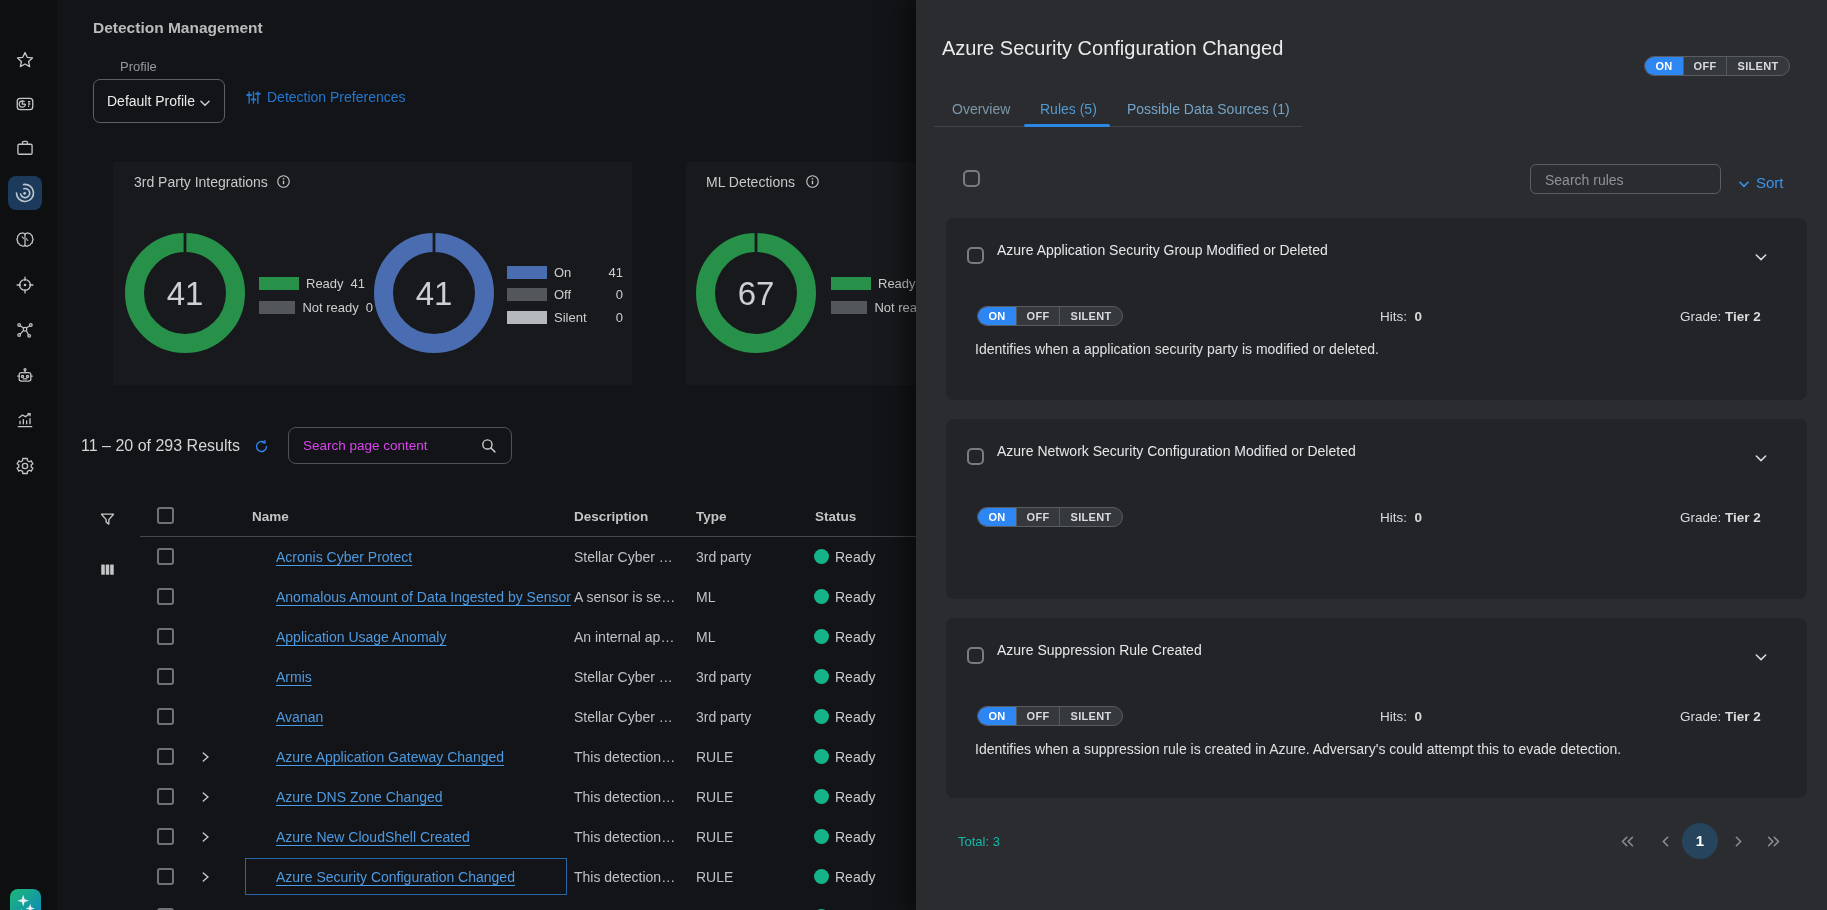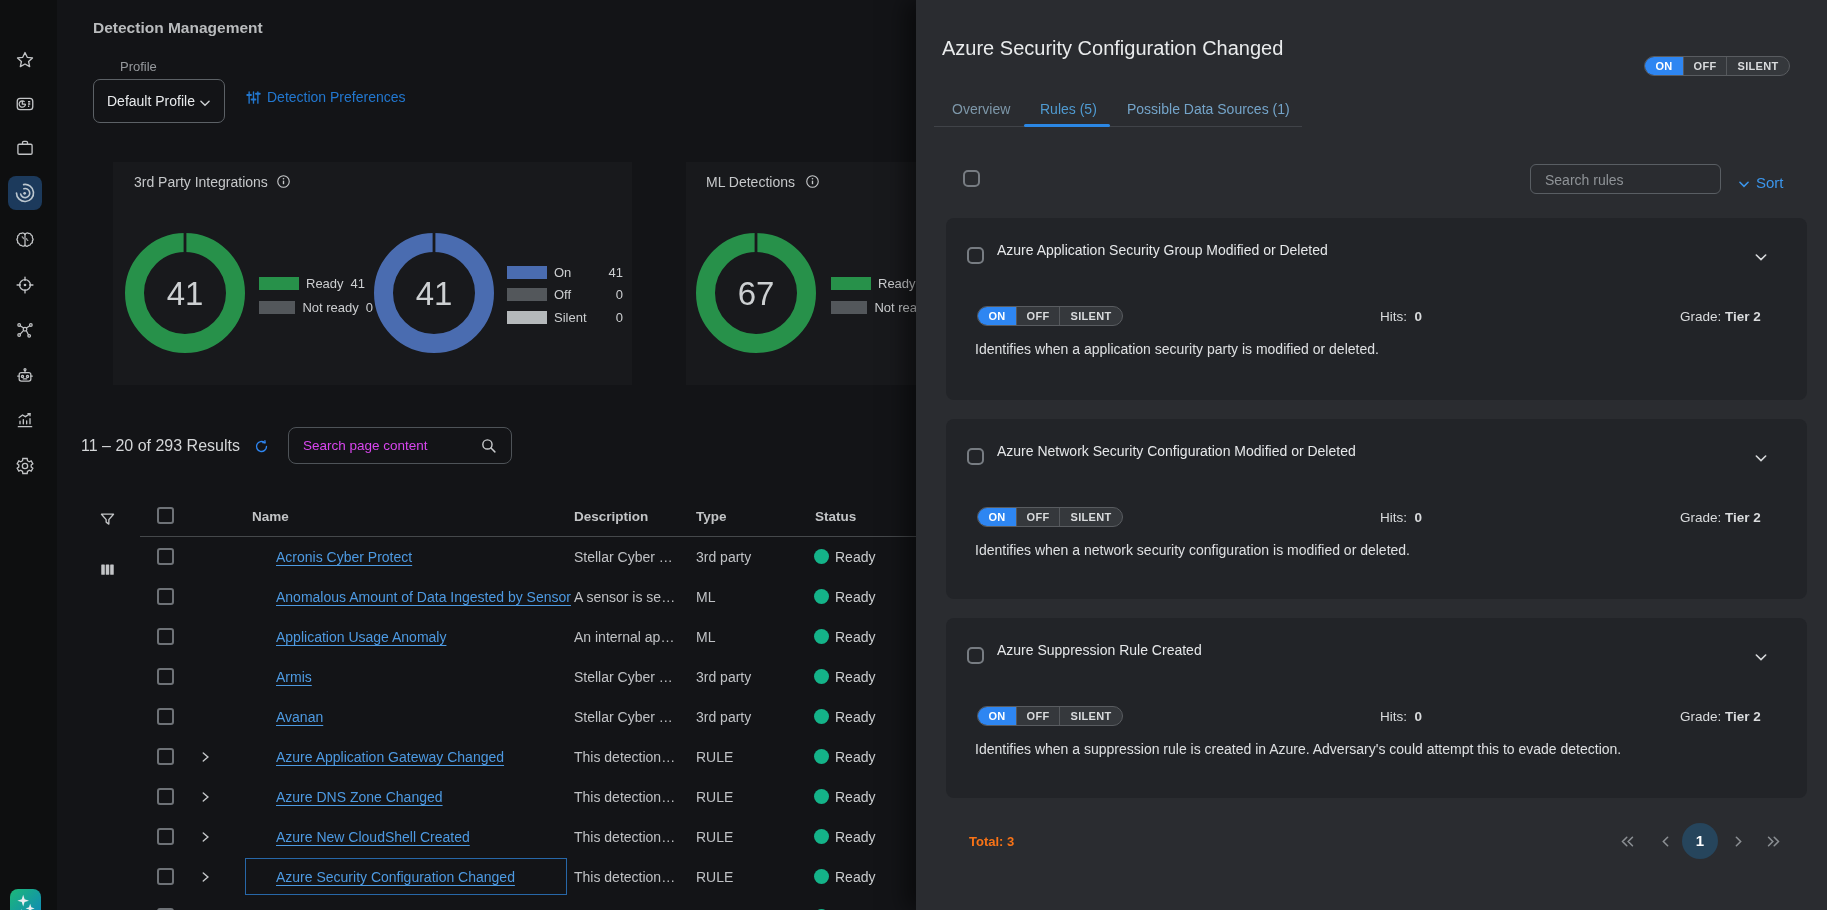--- a/index.html
+++ b/index.html
@@ -68,21 +68,21 @@
   #sort { position:absolute; left:840px; top:174px; color:#3b96ec; font-size:15px; }
   .rcard { position:absolute; left:30px; width:861px; border-radius:8px; background:#222428; }
   .rcard .rtitle { position:absolute; left:51px; top:24px; font-size:14px; color:#e6e8ea; }
   .rcard .pcb { left:21px; top:29px; }
   .rcard .chevd { position:absolute; left:807px; top:31px; }
   .rcard .tg { left:31px; top:88px; }
   .rcard .hits { position:absolute; left:434px; top:91px; font-size:13.5px; color:#d9dbdd; }
   .rcard .grade { position:absolute; left:734px; top:91px; font-size:13.5px; color:#d9dbdd; }
   .rcard .rdesc { position:absolute; left:29px; top:123px; font-size:14px; color:#dee0e2; }
   b.w { font-weight:700; }
-  #total { position:absolute; left:42px; top:834px; font-size:13px; font-weight:700; color:#f97316;margin-left:11px; }
+  #total { position:absolute; left:42px; top:834px; font-size:13px; font-weight:400; color:#14b8a6; }
   .pgarr { position:absolute; top:833px; color:#8b8f93; }
   #pgone { position:absolute; left:766px; top:823px; width:36px; height:36px; border-radius:50%;
     background:#26455c; color:#fff; font-size:15px; font-weight:700; text-align:center; line-height:36px; }
 </style>
 </head>
 <body>
 <div id="app">
   <div id="main">
     <h1 class="title">Detection Management</h1>
     <div class="plabel">Profile</div>
@@ -421,21 +421,20 @@
       <svg class="chevd" width="16" height="16" viewBox="0 0 24 24" fill="none" stroke="#d8dadc" stroke-width="2.4" stroke-linecap="round">
           <path d="M5 9l7 7 7-7"></path>
         </svg>
       <div class="tg">
           <span class="on">ON</span>
           <span class="off">OFF</span>
           <span class="sil">SILENT</span>
         </div>
       <div class="hits">Hits:&nbsp; <b class="w">0</b></div>
       <div class="grade">Grade: <b class="w">Tier 2</b></div>
-      <div class="rdesc">Identifies when a network security configuration is modified or deleted.</div>
     </div>
     <div class="rcard" style="top:618px;height:180px">
       <div class="pcb"></div>
       <div class="rtitle">Azure Suppression Rule Created</div>
       <svg class="chevd" width="16" height="16" viewBox="0 0 24 24" fill="none" stroke="#d8dadc" stroke-width="2.4" stroke-linecap="round">
           <path d="M5 9l7 7 7-7"></path>
         </svg>
       <div class="tg">
           <span class="on">ON</span>
           <span class="off">OFF</span>

